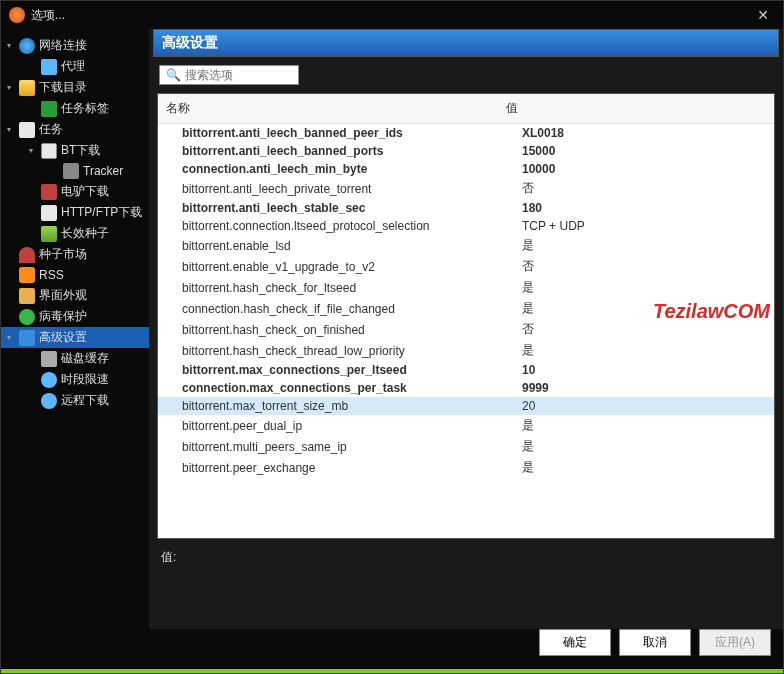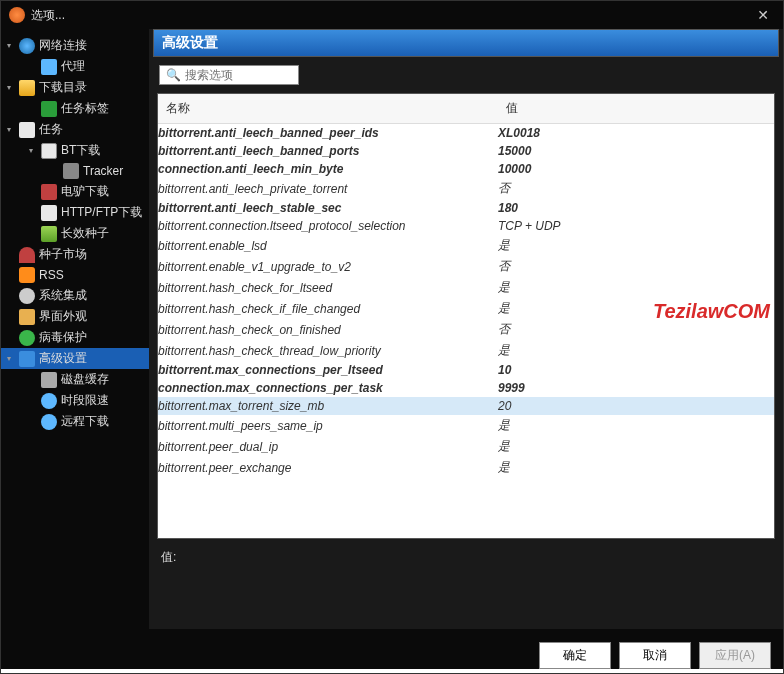--- a/index.html
+++ b/index.html
@@ -1,17 +1,17 @@
 <!DOCTYPE html>
 <html><head>
 <meta charset="utf-8">
 <style>
 * { margin: 0; padding: 0; box-sizing: border-box; font-family: "Microsoft YaHei", Arial, sans-serif; }
 body { background: #1a1a1a; width: 784px; height: 674px; overflow: hidden; }
-.window { width: 784px; height: 674px; background: #ffffff; border: 1px solid #333; }
+.window { width: 784px; height: 674px; background: #84cc16; border: 1px solid #333; }
 .titlebar { height: 28px; background: #0a0a0a; display: flex; align-items: center; padding: 0 8px; }
 .titlebar-icon { width: 16px; height: 16px; background: radial-gradient(circle, #ff8c42 0%, #d15a1b 100%); border-radius: 50%; margin-right: 6px; }
 .titlebar-title { color: #ddd; font-size: 12px; flex: 1; }
 .titlebar-close { color: #ccc; font-size: 14px; cursor: pointer; padding: 0 6px; }
 .body { display: flex; height: 600px; }
 .sidebar { width: 148px; background: #0a0a0a; padding: 6px 0; overflow-y: auto; }
 .tree-item { display: flex; align-items: center; padding: 2px 4px 2px 6px; color: #ddd; font-size: 12px; cursor: pointer; white-space: nowrap; }
 .tree-item.level1 { padding-left: 28px; }
 .tree-item.level2 { padding-left: 50px; align-items: center; }
 .tree-item.selected { background: #1a5fb4; }
@@ -40,27 +40,27 @@
 .right { flex: 1; background: #1a1a1a; display: flex; flex-direction: column; padding: 0 4px; }
 .header-bar { background: linear-gradient(180deg, #3a8dde 0%, #1a5fb4 100%); color: #fff; font-size: 14px; font-weight: bold; padding: 4px 8px; border: 1px solid #555; }
 .search-row { display: flex; align-items: center; padding: 8px 6px; color: #ddd; font-size: 12px; }
 .search-label { flex: 1; }
 .search-box { display: flex; align-items: center; background: #fff; border: 1px solid #888; padding: 2px 6px; width: 140px; }
 .search-box input { border: none; outline: none; width: 100%; font-size: 12px; color: #666; }
 .search-icon { color: #444; margin-right: 4px; font-size: 12px; }
 .table-wrap { background: #fff; margin: 0 4px; height: 446px; border: 1px solid #555; overflow: hidden; position: relative; }
 .table { width: 100%; border-collapse: collapse; font-size: 12px; color: #333; }
 .table th { text-align: left; padding: 6px 8px; font-weight: normal; border-bottom: 1px solid #ddd; background: #f7f7f7; }
-.table td { padding: 2px 0; font-style: italic; }
+.table td { padding: 2px 24px; }
 .table tr.bold td { font-weight: bold; }
 .table tr.sel { background: #d6e9f8; }
 .col-name { width: 340px; }
 .watermark { position: absolute; right: 4px; top: 206px; color: #d92a2a; font-size: 20px; font-weight: bold; pointer-events: none; font-style: italic; }
 .value-row { color: #ddd; font-size: 12px; padding: 10px 8px; }
-.footer { height: 40px; display: flex; justify-content: flex-end; align-items: flex-end; gap: 8px; padding: 0 12px; background: #0a0a0a; }
+.footer { height: 40px; display: flex; justify-content: flex-end; align-items: flex-start; gap: 8px; padding: 0 12px; background: #0a0a0a; }
 .btn { min-width: 72px; padding: 4px 14px; background: #fff; border: 1px solid #888; font-size: 12px; cursor: pointer; }
 .btn.disabled { color: #999; background: #eee; }
 </style>
 </head>
 <body>
 
 <div class="window">
   <div class="titlebar">
     <div class="titlebar-icon"></div>
     <div class="titlebar-title">选项...</div>
@@ -121,25 +121,20 @@
         </div>
         <div class="tree-item">
           <span class="tree-toggle"></span>
           <span class="tree-icon icon-magnet"></span>
           <span>种子市场</span>
         </div>
         <div class="tree-item">
           <span class="tree-toggle"></span>
           <span class="tree-icon icon-rss"></span>
           <span>RSS</span>
-        </div>
-        <div class="tree-item">
-          <span class="tree-toggle"></span>
-          <span class="tree-icon icon-gear"></span>
-          <span>系统集成</span>
         </div>
         <div class="tree-item">
           <span class="tree-toggle"></span>
           <span class="tree-icon icon-ui"></span>
           <span>界面外观</span>
         </div>
         <div class="tree-item">
           <span class="tree-toggle"></span>
           <span class="tree-icon icon-shield"></span>
           <span>病毒保护</span>
@@ -215,21 +210,21 @@
               </tr>
               <tr class="">
                 <td class="col-name">bittorrent.enable_v1_upgrade_to_v2</td>
                 <td>否</td>
               </tr>
               <tr class="">
                 <td class="col-name">bittorrent.hash_check_for_ltseed</td>
                 <td>是</td>
               </tr>
               <tr class="">
-                <td class="col-name">bittorrent.hash_check_if_file_changed</td>
+                <td class="col-name">connection.hash_check_if_file_changed</td>
                 <td>是</td>
               </tr>
               <tr class="">
                 <td class="col-name">bittorrent.hash_check_on_finished</td>
                 <td>否</td>
               </tr>
               <tr class="">
                 <td class="col-name">bittorrent.hash_check_thread_low_priority</td>
                 <td>是</td>
               </tr>
@@ -239,25 +234,25 @@
               </tr>
               <tr class="bold ">
                 <td class="col-name">connection.max_connections_per_task</td>
                 <td>9999</td>
               </tr>
               <tr class="sel">
                 <td class="col-name">bittorrent.max_torrent_size_mb</td>
                 <td>20</td>
               </tr>
               <tr class="">
+                <td class="col-name">bittorrent.peer_dual_ip</td>
+                <td>是</td>
+              </tr>
+              <tr class="">
                 <td class="col-name">bittorrent.multi_peers_same_ip</td>
-                <td>是</td>
-              </tr>
-              <tr class="">
-                <td class="col-name">bittorrent.peer_dual_ip</td>
                 <td>是</td>
               </tr>
               <tr class="">
                 <td class="col-name">bittorrent.peer_exchange</td>
                 <td>是</td>
               </tr>
             </tbody>
         </table>
         <div class="watermark">TezilawCOM</div>
       </div>

